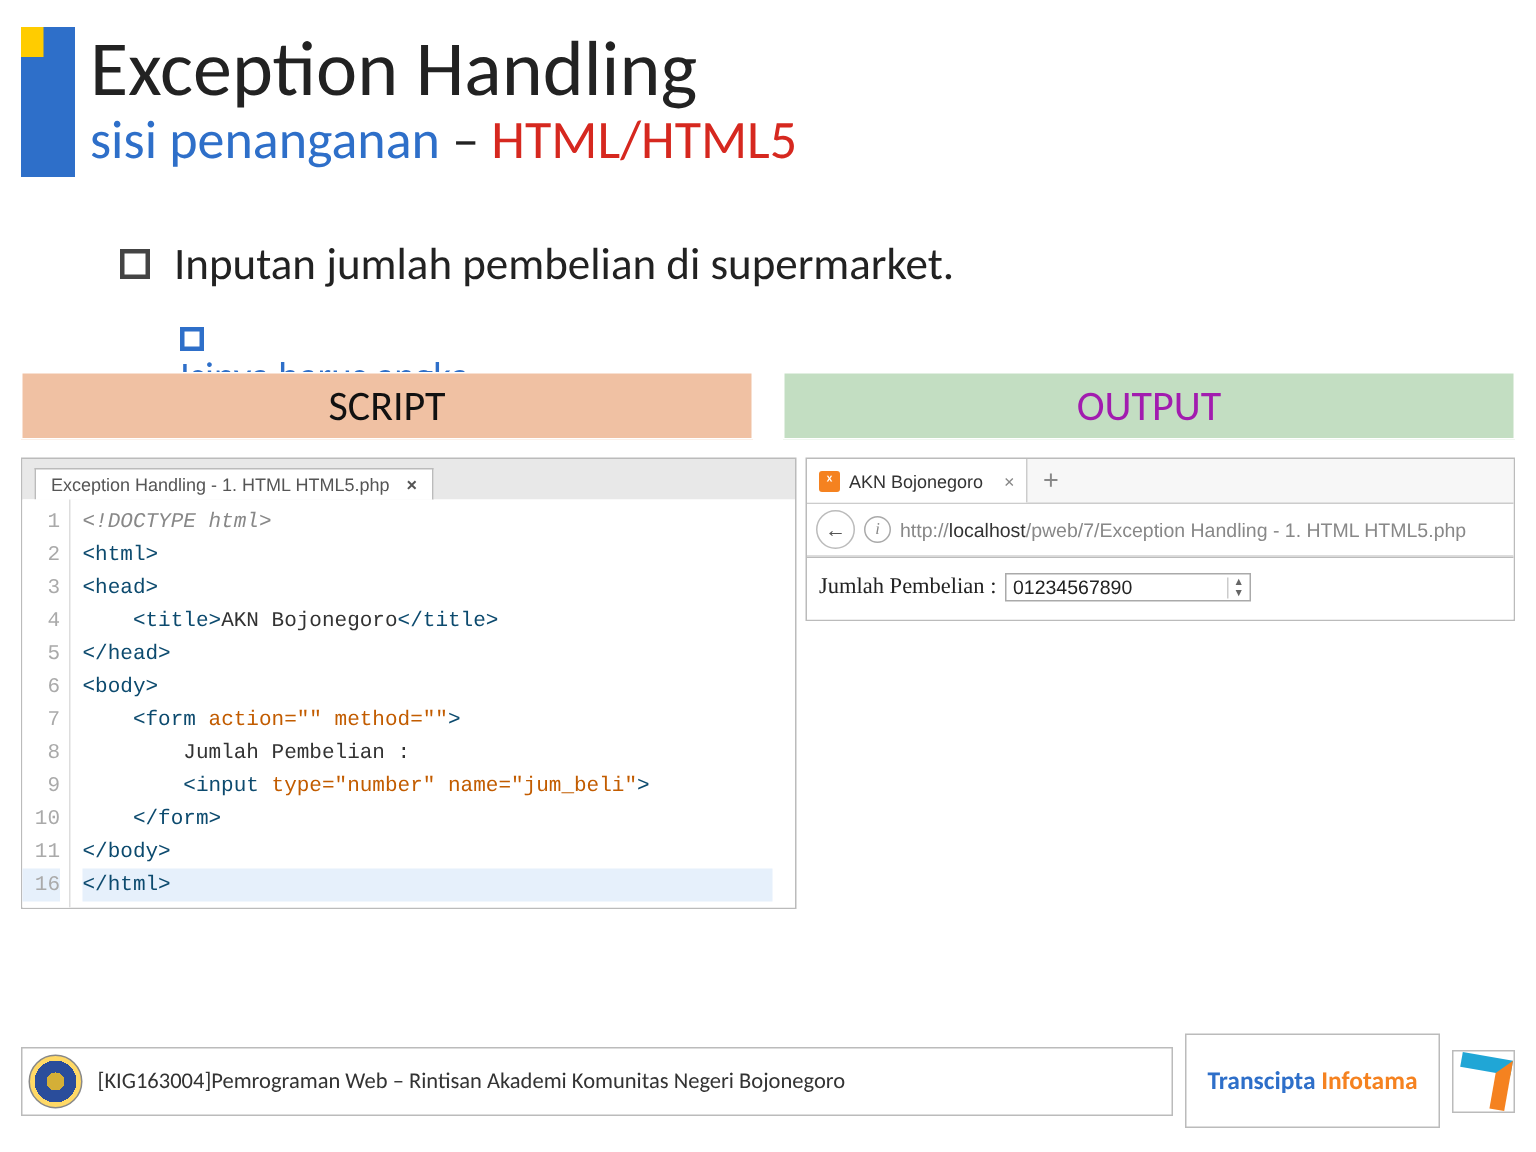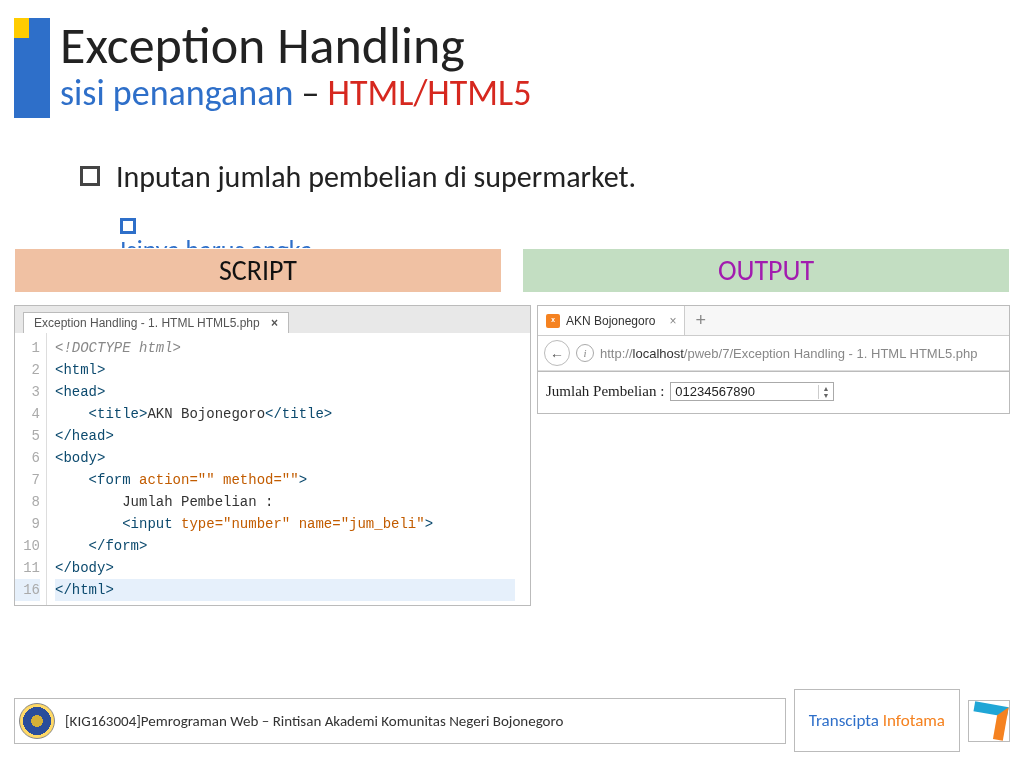--- a/index.html
+++ b/index.html
@@ -301,21 +301,21 @@
   }
   .footer-right {
     display: flex;
     align-items: center;
     gap: 8px;
   }
   .brand-box {
     border: 1px solid #bbb;
     padding: 20px 14px;
     font-size: 17px;
-    font-weight: 400;
+    font-weight: 700;
   }
   .brand-box .t1 { color: #2e6fc9; }
   .brand-box .t2 { color: #f58220; }
   .brand-logo {
     border: 1px solid #bbb;
     width: 42px; height: 42px;
     display: flex;
     align-items: center;
     justify-content: center;
     position: relative;

